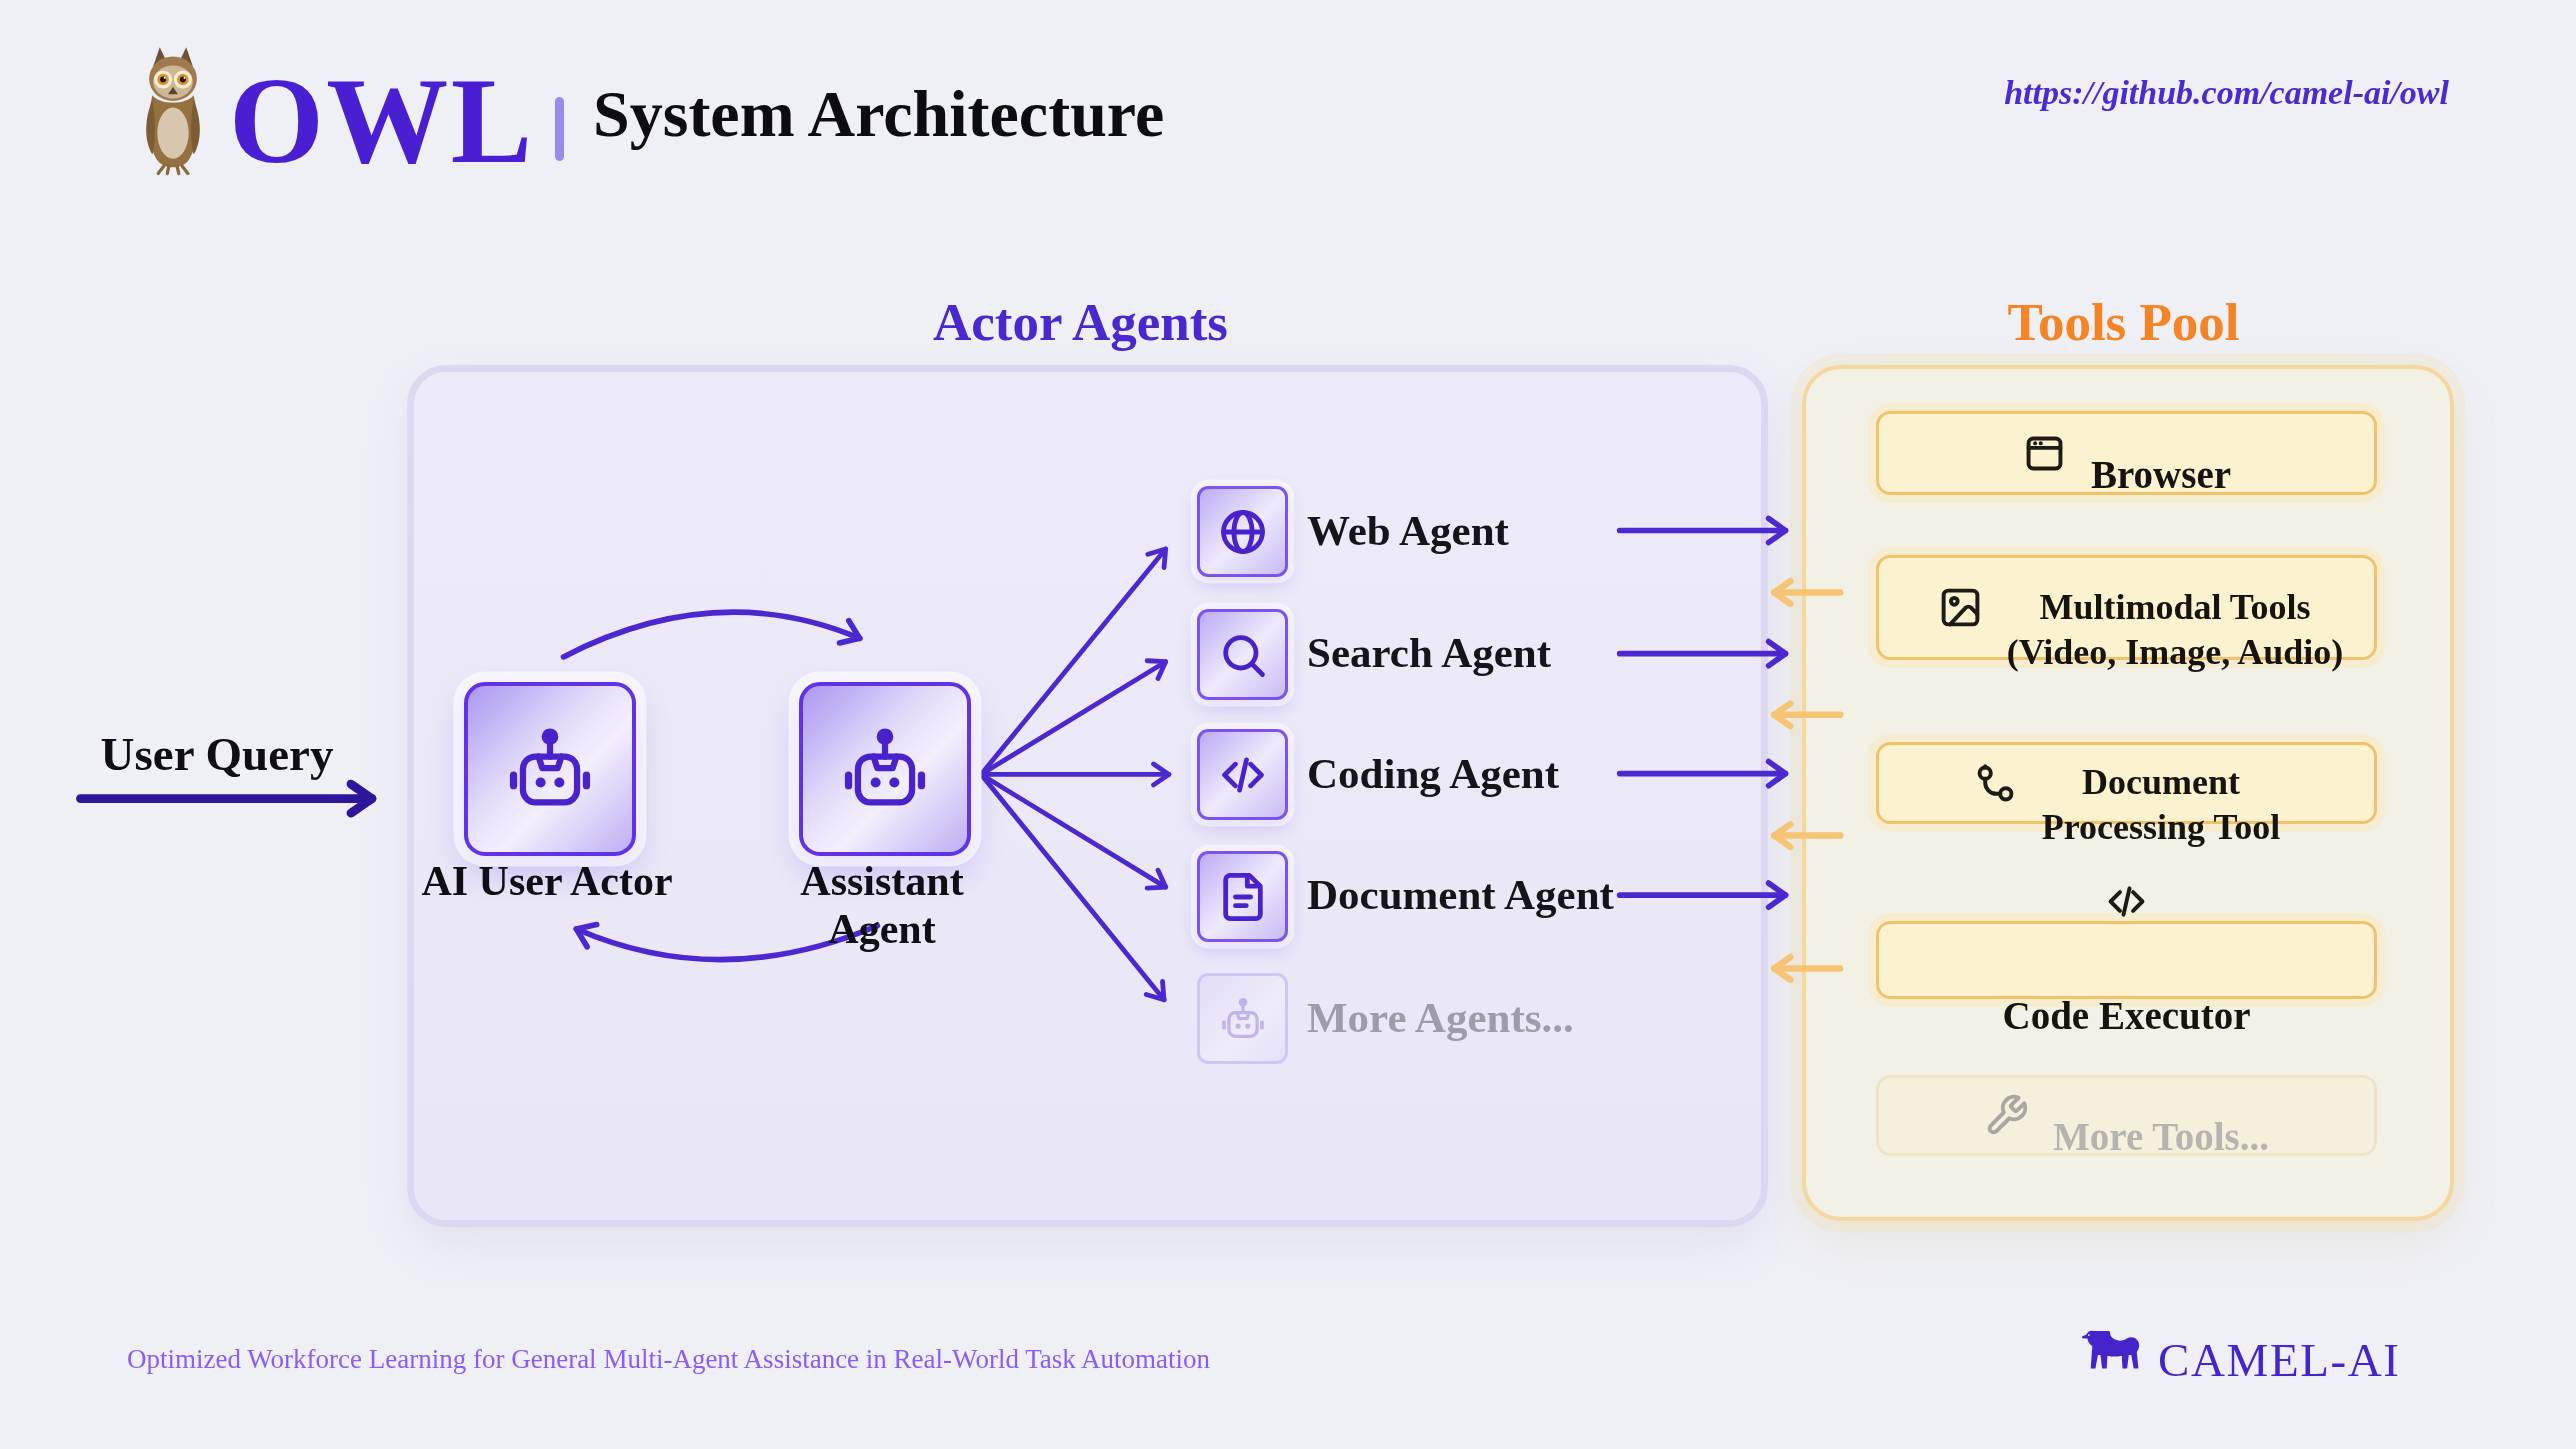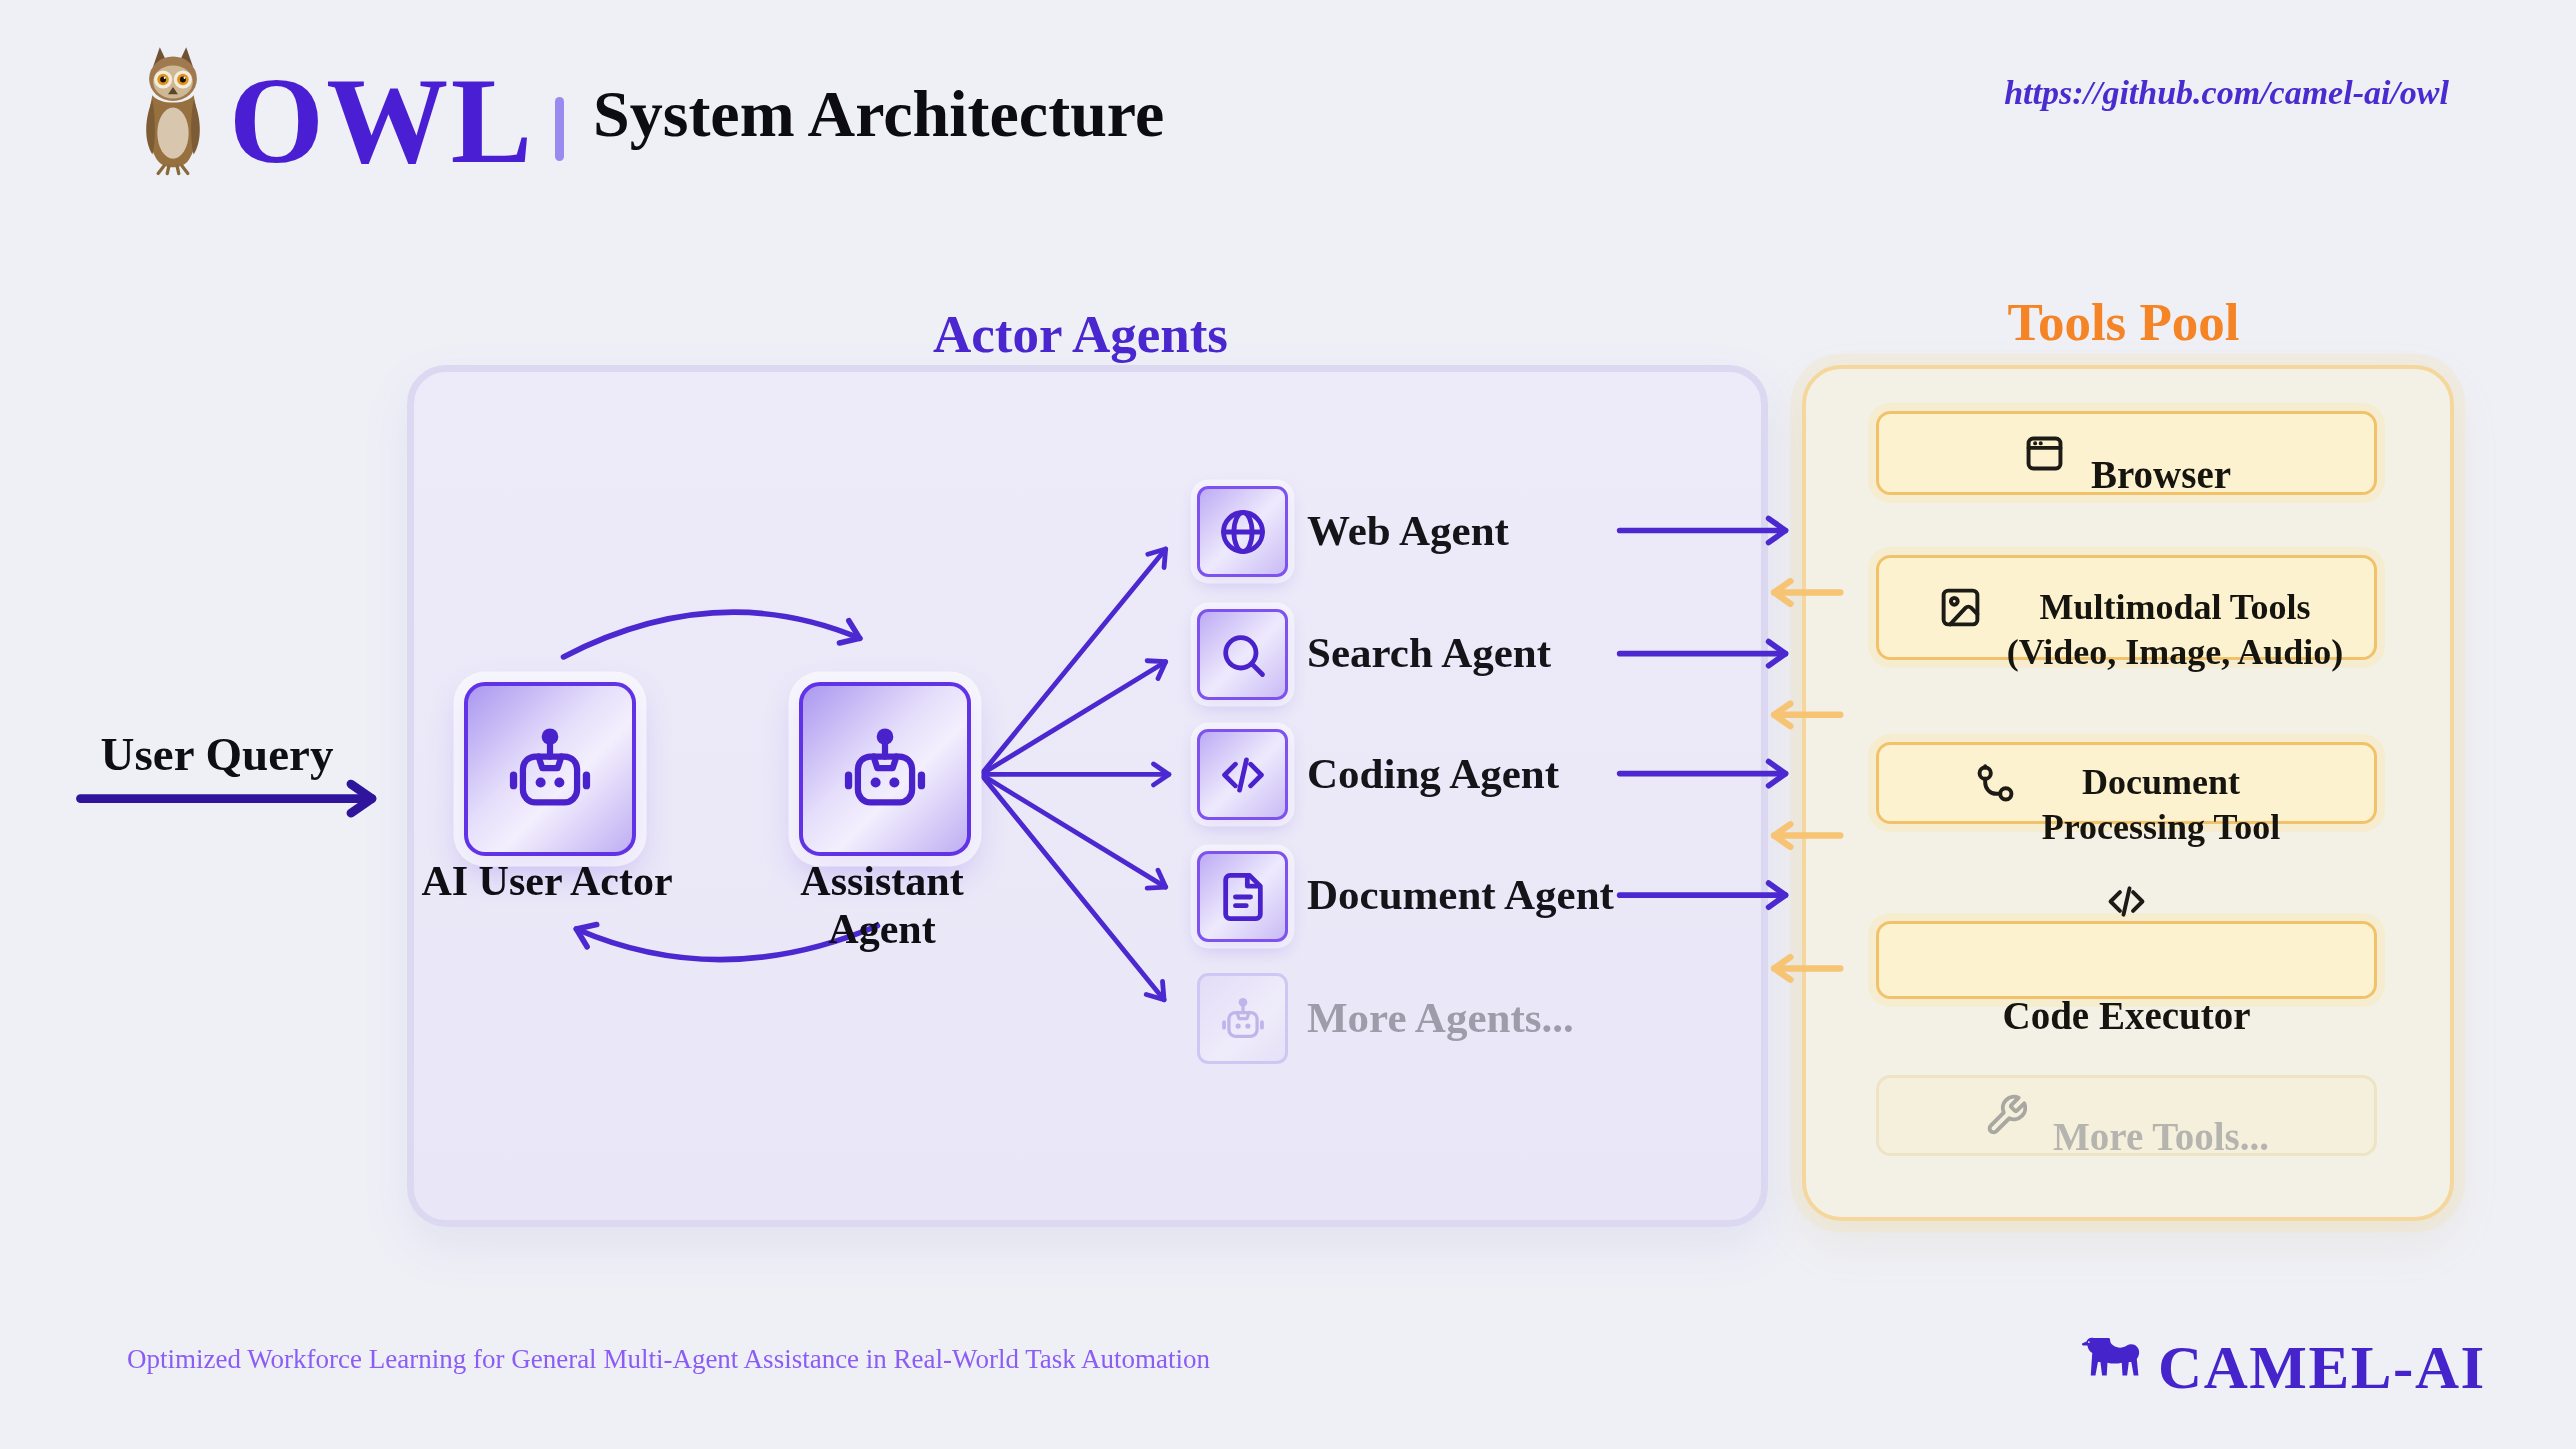--- a/index.html
+++ b/index.html
@@ -24,21 +24,21 @@
   }
   .gh-url{
     right:127px;top:74px;font-size:34px;font-weight:bold;font-style:italic;
     color:#4a2bd0;text-decoration:none;
   }
 
   
   .section-heading{
     width:483px;text-align:center;font-size:53px;font-weight:bold;line-height:1;
   }
-  .heading-actors{left:839px;top:308px;color:#4a27cf;}
+  .heading-actors{left:839px;top:296px;color:#4a27cf;}
   .heading-tools{left:1882px;top:296px;color:#f58427;}
 
   
   .actor-panel{
     left:407px;top:365px;width:1347px;height:848px;border-radius:39px;
     background:linear-gradient(180deg,#edebf9 0%,#e9e6f7 100%);
     border:7.2px solid #dcd8f2;
     box-shadow:0 19.3px 48px rgba(120,110,200,0.10);
   }
   .tools-panel{
@@ -107,21 +107,21 @@
   }
   .tool-card.muted svg{color:#a9a7a2;}
   .tool-card.muted .tool-label{color:#b6b4ae;}
 
   
   .tagline{
     left:127px;top:1344px;font-size:27px;color:#8b5cf6;z-index:3;
   }
   .brand{left:2079px;top:1306px;display:flex;align-items:center;gap:13px;z-index:3;}
   .brand svg{width:66px;height:72px;}
-  .brand-text{font-size:61px;font-weight:bold;color:#4525cb;letter-spacing:1.6px;line-height:1;margin-top:31px;}
+  .brand-text{font-size:47px;font-weight:normal;color:#4525cb;letter-spacing:1.6px;line-height:1;margin-top:31px;}
 
   
   .overlay{left:0;top:0;width:2576px;height:1449px;z-index:2;pointer-events:none;}
   .z3{z-index:3;}
 </style>
 </head>
 <body>
 
 <svg class="abs" style="left:131px;top:44px;width:84px;height:132px;" viewBox="0 0 100 160">
   <path d="M26,27 L34,4 L43,23 Z" fill="#6f5233"></path>

